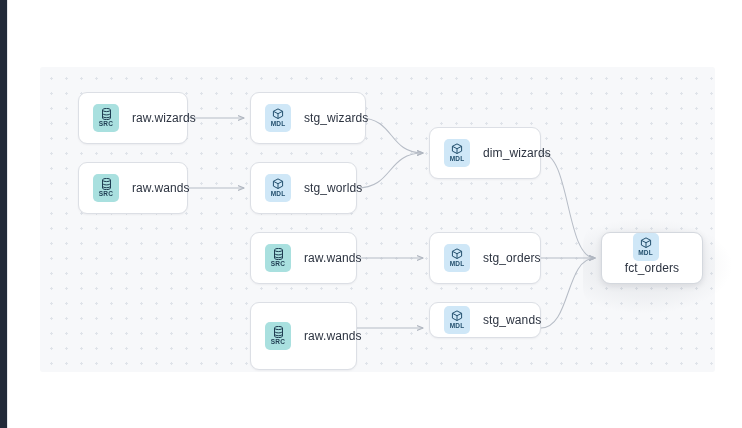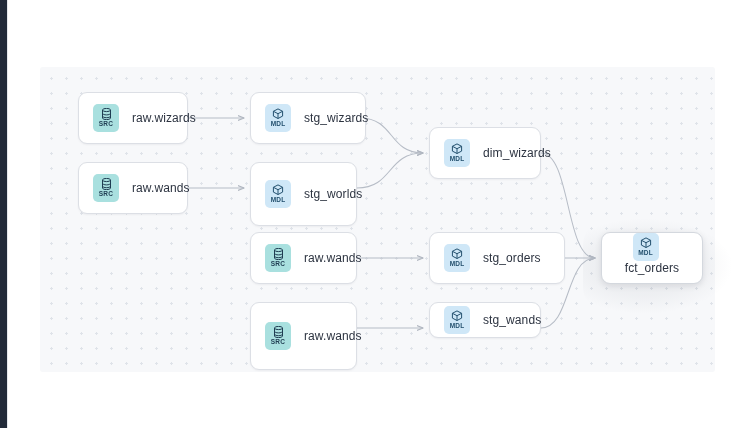--- a/index.html
+++ b/index.html
@@ -190,32 +190,32 @@
         <div class="badge mdl">
           <svg width="12" height="12" viewBox="0 0 12 12" aria-hidden="true">
             <path d="M6 0.9 L10.6 3.3 V8.1 L6 10.5 L1.4 8.1 V3.3 Z" fill="none" stroke="#23506e" stroke-width="1" stroke-linejoin="round"></path>
             <path d="M1.4 3.3 L6 5.7 L10.6 3.3" fill="none" stroke="#23506e" stroke-width="1" stroke-linejoin="round"></path>
             <path d="M6 5.7 V10.5" fill="none" stroke="#23506e" stroke-width="1"></path>
           </svg>
           <span class="badge-text">MDL</span>
         </div>
         <span class="node-label">stg_wizards</span>
       </div>
-      <div class="node" style="left: 250px; top: 162px; width: 107px; height: 64px;">
+      <div class="node" style="left: 250px; top: 162px; width: 107px; height: 52px;">
         <div class="badge mdl">
           <svg width="12" height="12" viewBox="0 0 12 12" aria-hidden="true">
             <path d="M6 0.9 L10.6 3.3 V8.1 L6 10.5 L1.4 8.1 V3.3 Z" fill="none" stroke="#23506e" stroke-width="1" stroke-linejoin="round"></path>
             <path d="M1.4 3.3 L6 5.7 L10.6 3.3" fill="none" stroke="#23506e" stroke-width="1" stroke-linejoin="round"></path>
             <path d="M6 5.7 V10.5" fill="none" stroke="#23506e" stroke-width="1"></path>
           </svg>
           <span class="badge-text">MDL</span>
         </div>
         <span class="node-label">stg_worlds</span>
       </div>
-      <div class="node" style="left: 429px; top: 232px; width: 136px; height: 52px;">
+      <div class="node" style="left: 429px; top: 232px; width: 112px; height: 52px;">
         <div class="badge mdl">
           <svg width="12" height="12" viewBox="0 0 12 12" aria-hidden="true">
             <path d="M6 0.9 L10.6 3.3 V8.1 L6 10.5 L1.4 8.1 V3.3 Z" fill="none" stroke="#23506e" stroke-width="1" stroke-linejoin="round"></path>
             <path d="M1.4 3.3 L6 5.7 L10.6 3.3" fill="none" stroke="#23506e" stroke-width="1" stroke-linejoin="round"></path>
             <path d="M6 5.7 V10.5" fill="none" stroke="#23506e" stroke-width="1"></path>
           </svg>
           <span class="badge-text">MDL</span>
         </div>
         <span class="node-label">stg_orders</span>
       </div>

